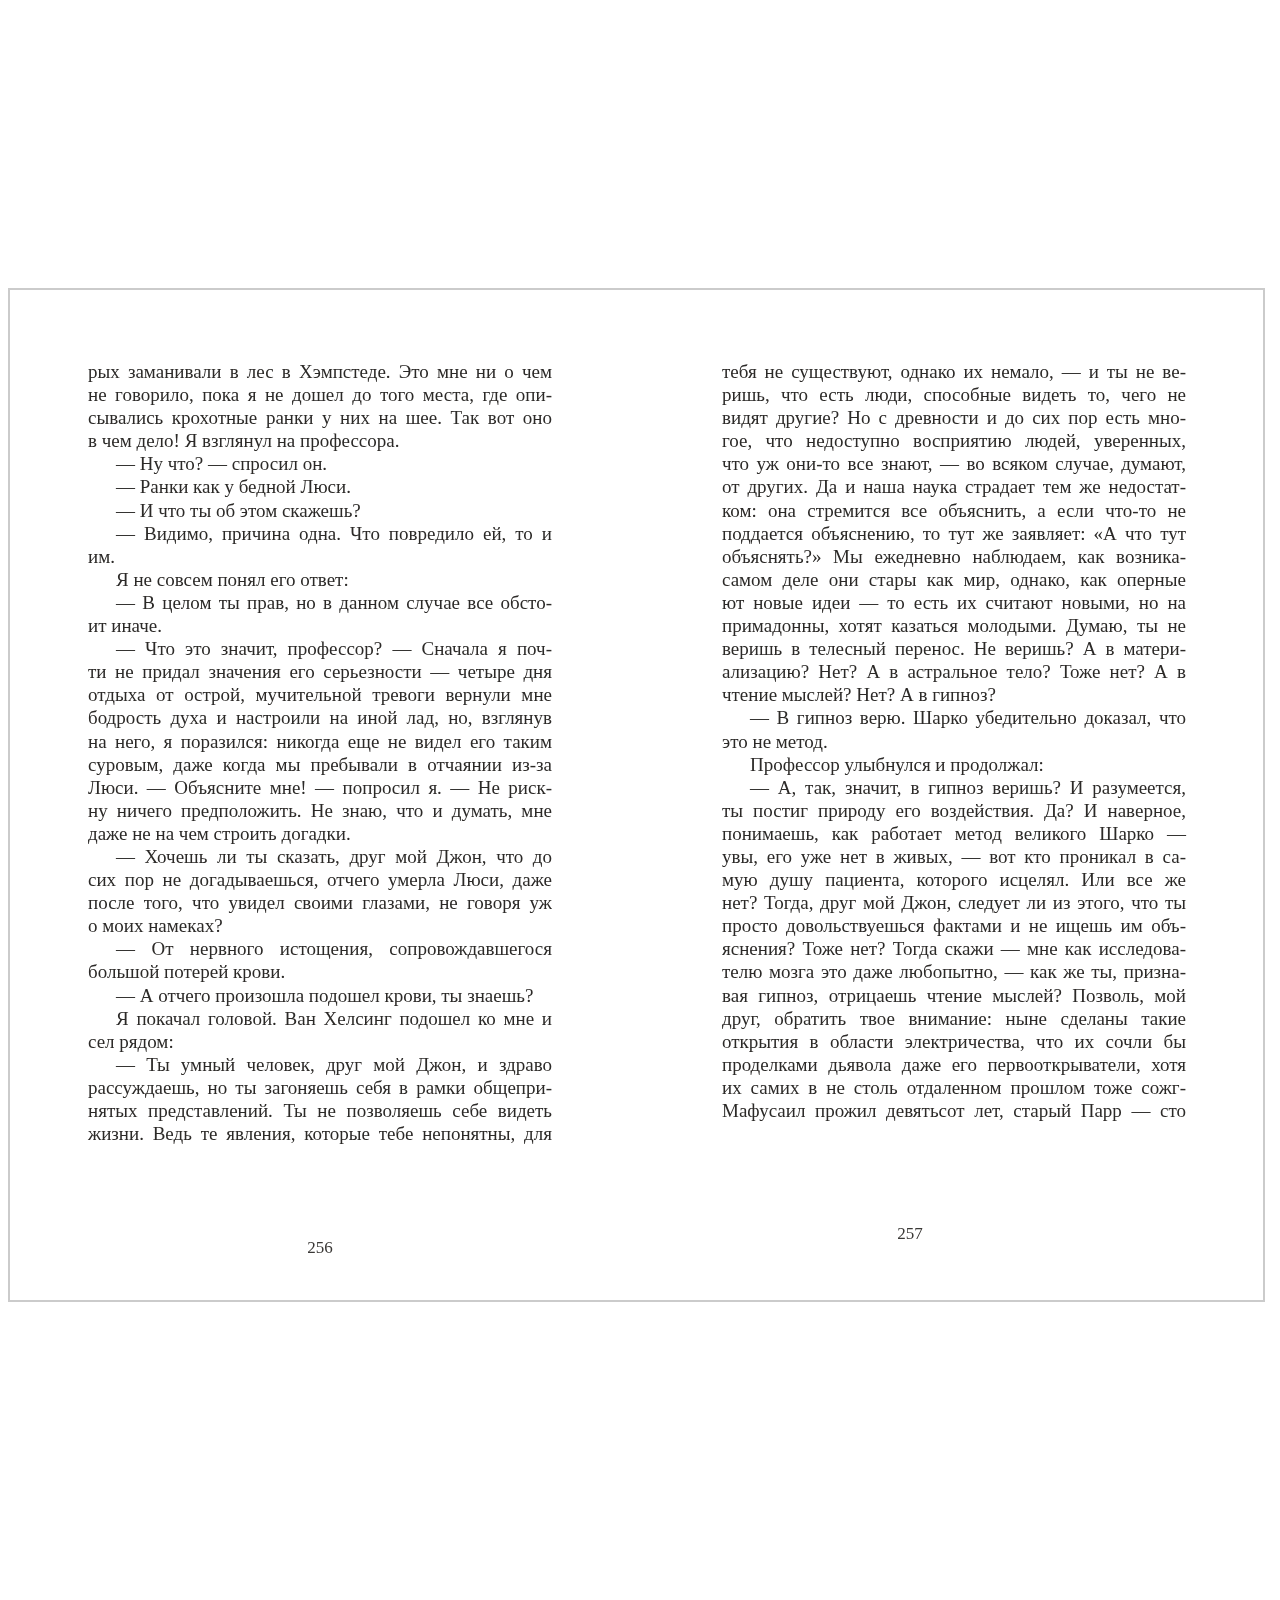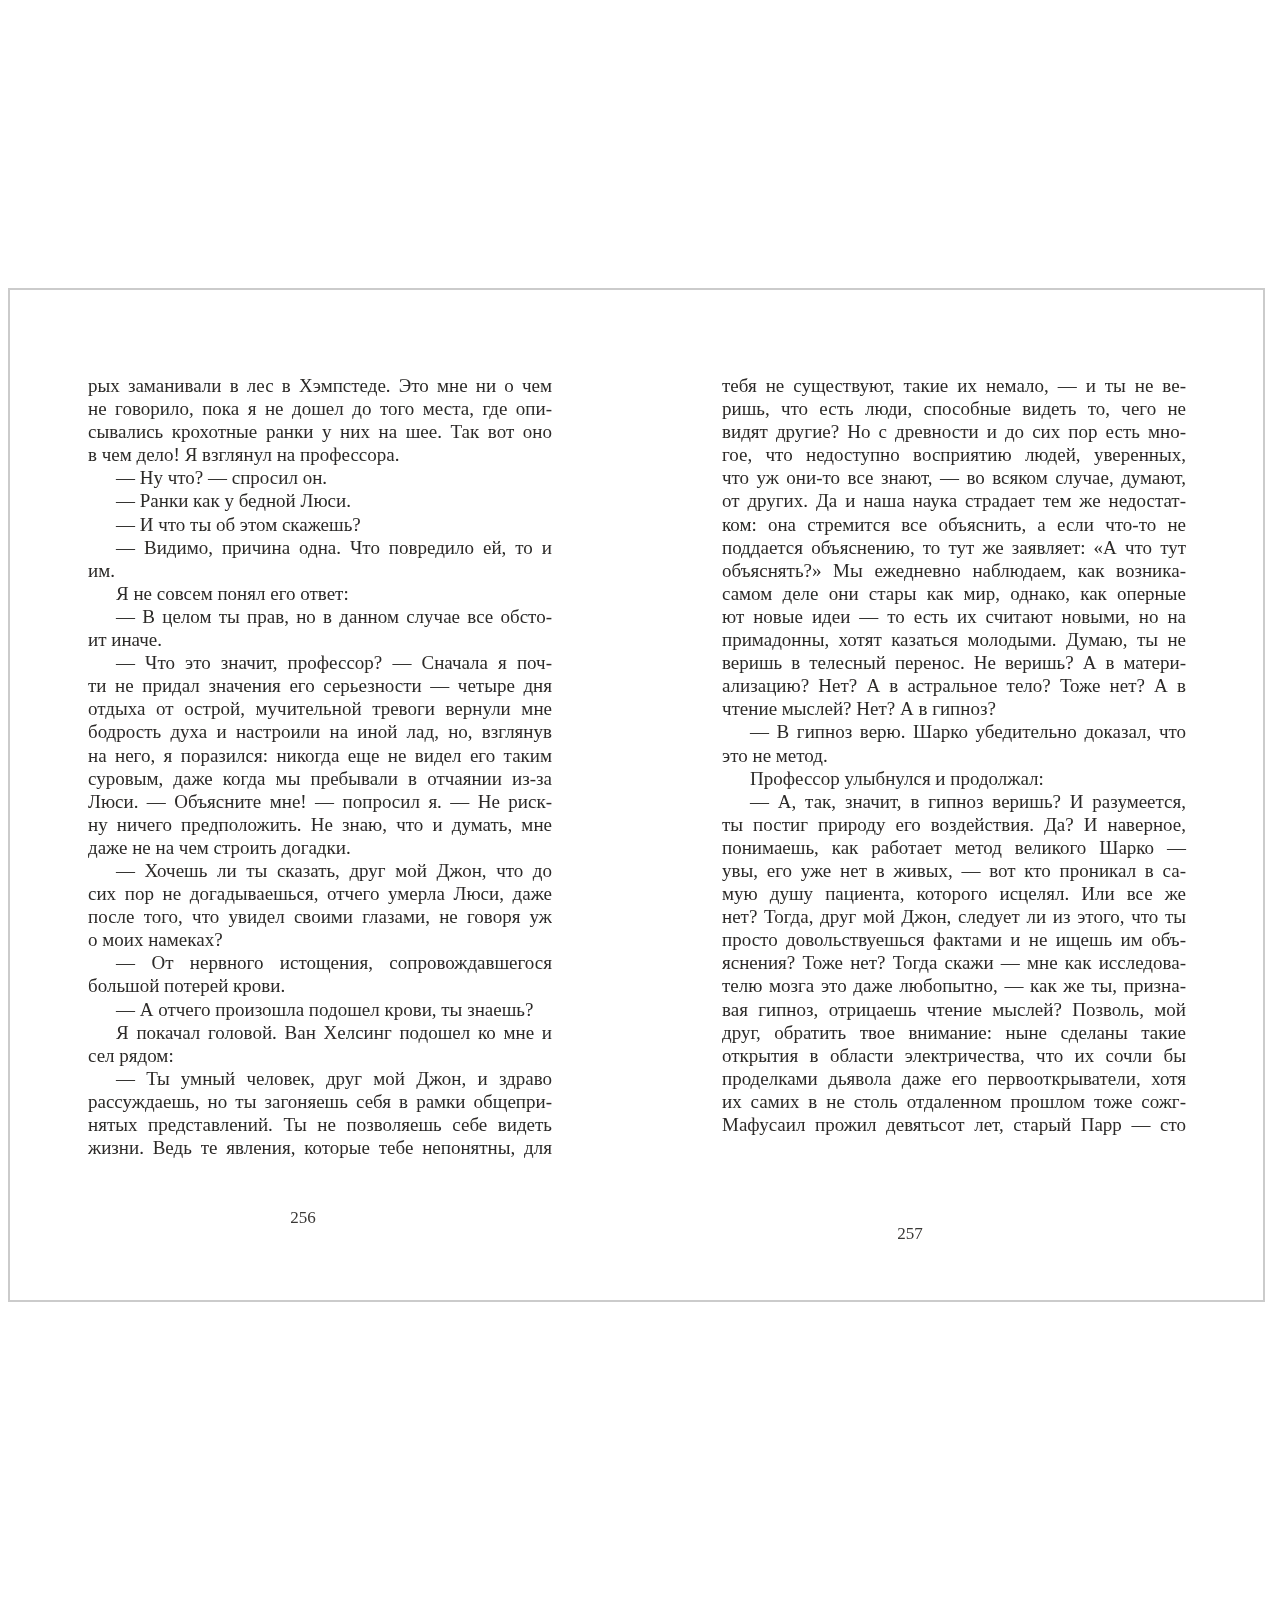--- a/index.html
+++ b/index.html
@@ -20,21 +20,21 @@
     left: 8px;
     top: 288px;
     width: 1257px;
     height: 1014px;
     border: 2px solid #cbcbcb;
     box-sizing: border-box;
     background: #ffffff;
   }
   .text-column {
     position: absolute;
-    top: 374px;
+    top: 360px;
     width: 464px;
     font-size: 19px;
     line-height: 23.1px;
     font-family: Liberation Serif, serif;
   }
   .text-column.left  { left: 88px; }
   .text-column.right { left: 722px; }
   .ln {
     text-align: justify;
     text-align-last: justify;
@@ -42,21 +42,21 @@
   .ln.end { text-align-last: left; }
   .ln.ind { text-indent: 28px; }
   .page-number {
     position: absolute;
     top: 1208px;
     width: 464px;
     text-align: center;
     font-size: 17px;
     color: #3a3836;
   }
-  .page-number.left  { left: 71px; }
+  .page-number.left  { left: 88px; margin-top: 30px; }
   .page-number.right { left: 678px; margin-top: 16px; }
 </style>
 </head>
 <body>
 
 <div class="viewer-frame"></div>
 
 <div class="text-column left">
     <div class="ln">рых заманивали в лес в Хэмпстеде. Это мне ни о чем</div>
     <div class="ln">не говорило, пока я не дошел до того места, где опи-</div>
@@ -88,21 +88,21 @@
     <div class="ln ind end">— А отчего произошла подошел крови, ты знаешь?</div>
     <div class="ln ind">Я покачал головой. Ван Хелсинг подошел ко мне и</div>
     <div class="ln end">сел рядом:</div>
     <div class="ln ind">— Ты умный человек, друг мой Джон, и здраво</div>
     <div class="ln">рассуждаешь, но ты загоняешь себя в рамки общепри-</div>
     <div class="ln">нятых представлений. Ты не позволяешь себе видеть</div>
     <div class="ln">жизни. Ведь те явления, которые тебе непонятны, для</div>
   </div>
 
 <div class="text-column right">
-    <div class="ln">тебя не существуют, такие их немало, — и ты не ве-</div>
+    <div class="ln">тебя не существуют, однако их немало, — и ты не ве-</div>
     <div class="ln">ришь, что есть люди, способные видеть то, чего не</div>
     <div class="ln">видят другие? Но с древности и до сих пор есть мно-</div>
     <div class="ln">гое, что недоступно восприятию людей, уверенных,</div>
     <div class="ln">что уж они-то все знают, — во всяком случае, думают,</div>
     <div class="ln">от других. Да и наша наука страдает тем же недостат-</div>
     <div class="ln">ком: она стремится все объяснить, а если что-то не</div>
     <div class="ln">поддается объяснению, то тут же заявляет: «А что тут</div>
     <div class="ln">объяснять?» Мы ежедневно наблюдаем, как возника-</div>
     <div class="ln">самом деле они стары как мир, однако, как оперные</div>
     <div class="ln">ют новые идеи — то есть их считают новыми, но на</div>

